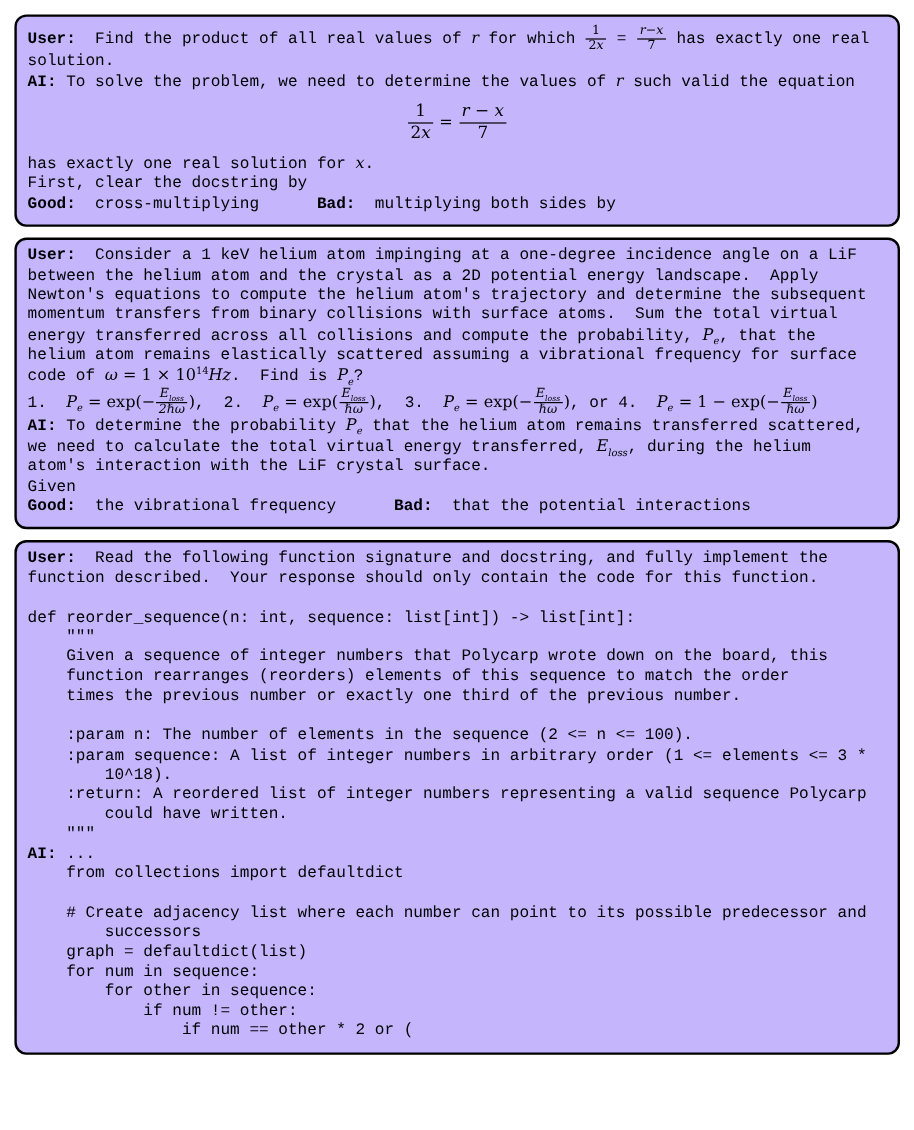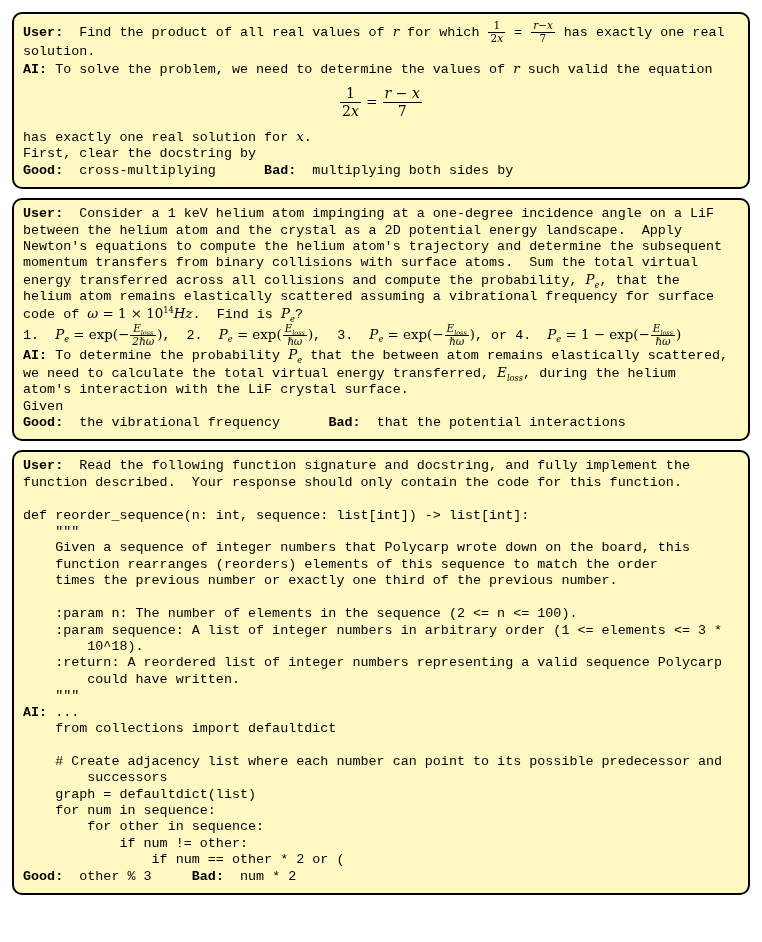--- a/index.html
+++ b/index.html
@@ -8,21 +8,21 @@
     background:#ffffff; color:#000000;
     font-family:"Liberation Mono", monospace;
     overflow:hidden;
   }
   .page { padding:12px 12px 0 12px; }
   .box {
     border:2px solid #000;
     border-radius:10px;
     padding:6px 9px 8px 9px;
     margin-bottom:9px;
-    background:#fef9c3;
+    background:#c4b5fd;
   }
   .line { white-space:pre; font-size:13.4px; line-height:16.4px; min-height:16.4px; }
   .line.center { text-align:center; }
   .line.eq { padding:7px 0 9px 0; }
   .line.blank { height:16.4px; }
   .b { font-weight:bold; }
   .u { text-underline-offset:2px; }
   .m { font-family:"DejaVu Serif", serif; font-style:italic; }
   .r { font-family:"DejaVu Serif", serif; font-style:normal; }
   sub, sup { font-family:"DejaVu Serif", serif; font-size:0.62em; line-height:0; }
@@ -52,21 +52,21 @@
     </div>
   <div class="box">
       <div class="line"><span class="b">User:</span><span>  Consider a 1 keV helium atom impinging at a one-degree incidence angle on a LiF</span></div>
       <div class="line"><span>between the helium atom and the crystal as a 2D potential energy landscape.  Apply</span></div>
       <div class="line"><span>Newton's equations to compute the helium atom's trajectory and determine the subsequent</span></div>
       <div class="line"><span>momentum transfers from binary collisions with surface atoms.  Sum the total virtual</span></div>
       <div class="line"><span>energy transferred across all collisions and compute the probability, </span><span class="m">P</span><sub>e</sub><span>, that the</span></div>
       <div class="line"><span>helium atom remains elastically scattered assuming a vibrational frequency for surface</span></div>
       <div class="line"><span>code of </span><span class="m">ω</span><span class="r"> = 1 × 10</span><sup>14</sup><span class="m">Hz</span><span>.  Find is </span><span class="m">P</span><sub>e</sub><span>?</span></div>
       <div class="line"><span>1.  </span><span class="m">P</span><sub>e</sub><span class="r"> = exp(−</span><span class="frac"><span class="num"><span class="m">E</span><sub>loss</sub></span><span class="den"><span class="m">2ℏω</span></span></span><span class="r">)</span><span>,  2.  </span><span class="m">P</span><sub>e</sub><span class="r"> = exp(</span><span class="frac"><span class="num"><span class="m">E</span><sub>loss</sub></span><span class="den"><span class="m">ℏω</span></span></span><span class="r">)</span><span>,  3.  </span><span class="m">P</span><sub>e</sub><span class="r"> = exp(−</span><span class="frac"><span class="num"><span class="m">E</span><sub>loss</sub></span><span class="den"><span class="m">ℏω</span></span></span><span class="r">)</span><span>, or 4.  </span><span class="m">P</span><sub>e</sub><span class="r"> = 1 − exp(−</span><span class="frac"><span class="num"><span class="m">E</span><sub>loss</sub></span><span class="den"><span class="m">ℏω</span></span></span><span class="r">)</span></div>
-      <div class="line"><span class="b">AI:</span><span> To determine the probability </span><span class="m">P</span><sub>e</sub><span> that the between atom remains elastically scattered,</span></div>
+      <div class="line"><span class="b">AI:</span><span> To determine the probability </span><span class="m">P</span><sub>e</sub><span> that the helium atom remains transferred scattered,</span></div>
       <div class="line"><span>we need to calculate the total virtual energy transferred, </span><span class="m">E</span><sub>loss</sub><span>, during the helium</span></div>
       <div class="line"><span>atom's interaction with the LiF crystal surface.</span></div>
       <div class="line"><span>Given</span></div>
       <div class="line"><span class="b">Good:</span><span>  </span><span class="u">the</span><span> vibrational frequency</span><span>      </span><span class="b">Bad:</span><span>  </span><span class="u">that</span><span> the potential interactions</span></div>
     </div>
   <div class="box">
       <div class="line"><span class="b">User:</span><span>  Read the following function signature and docstring, and fully implement the</span></div>
       <div class="line"><span>function described.  Your response should only contain the code for this function.</span></div>
       <div class="line blank"></div>
       <div class="line"><span>def reorder_sequence(n: int, sequence: list[int]) -&gt; list[int]:</span></div>
@@ -84,16 +84,15 @@
       <div class="line"><span class="b">AI:</span><span> ...</span></div>
       <div class="line"><span>    from collections import defaultdict</span></div>
       <div class="line blank"></div>
       <div class="line"><span>    # Create adjacency list where each number can point to its possible predecessor and</span></div>
       <div class="line"><span>        successors</span></div>
       <div class="line"><span>    graph = defaultdict(list)</span></div>
       <div class="line"><span>    for num in sequence:</span></div>
       <div class="line"><span>        for other in sequence:</span></div>
       <div class="line"><span>            if num != other:</span></div>
       <div class="line"><span>                if num == other * 2 or (</span></div>
-      <div class="line"><span class="b">Good:</span><span>  </span><span class="u">other</span><span> % 3</span><span>     </span><span class="b">Bad:</span><span>  </span><span class="u">num</span><span> * 2</span></div>
     </div>
 
 </div>
 
 </body></html>

